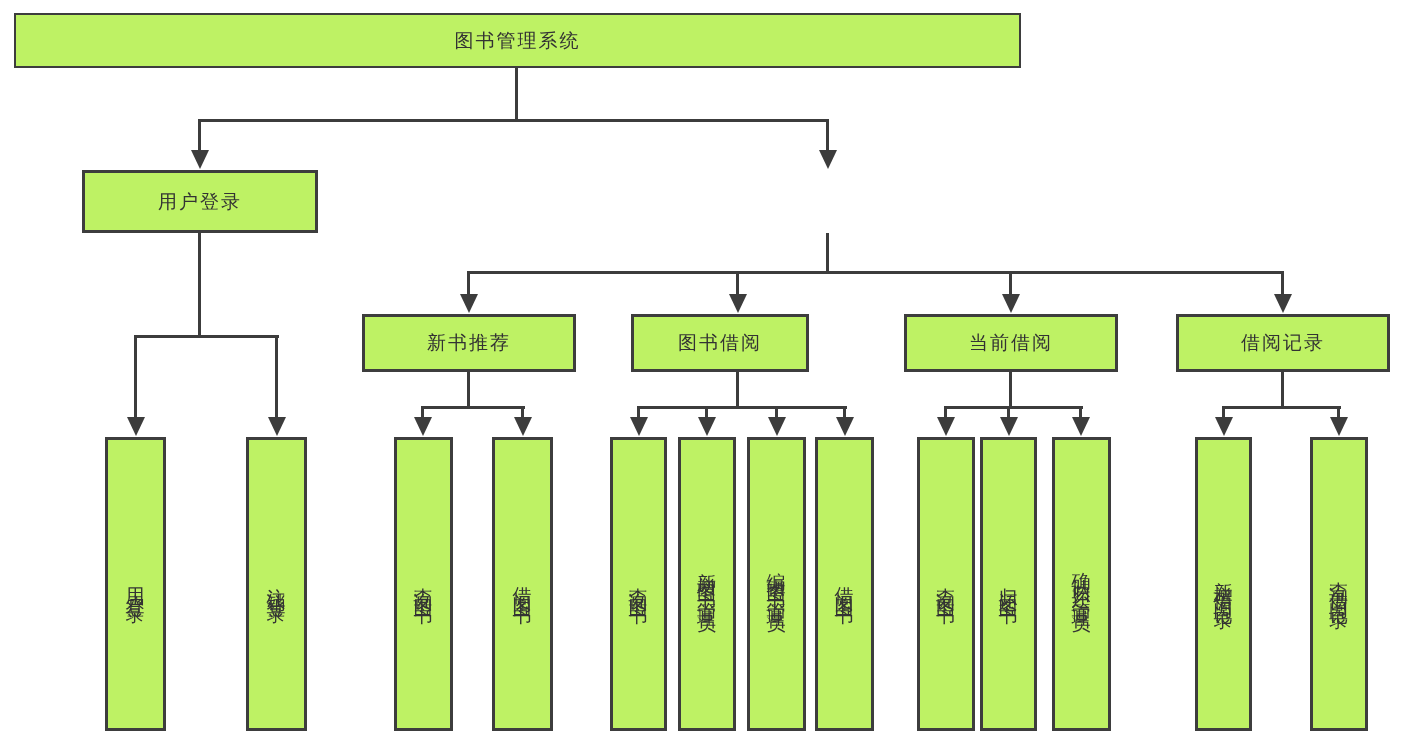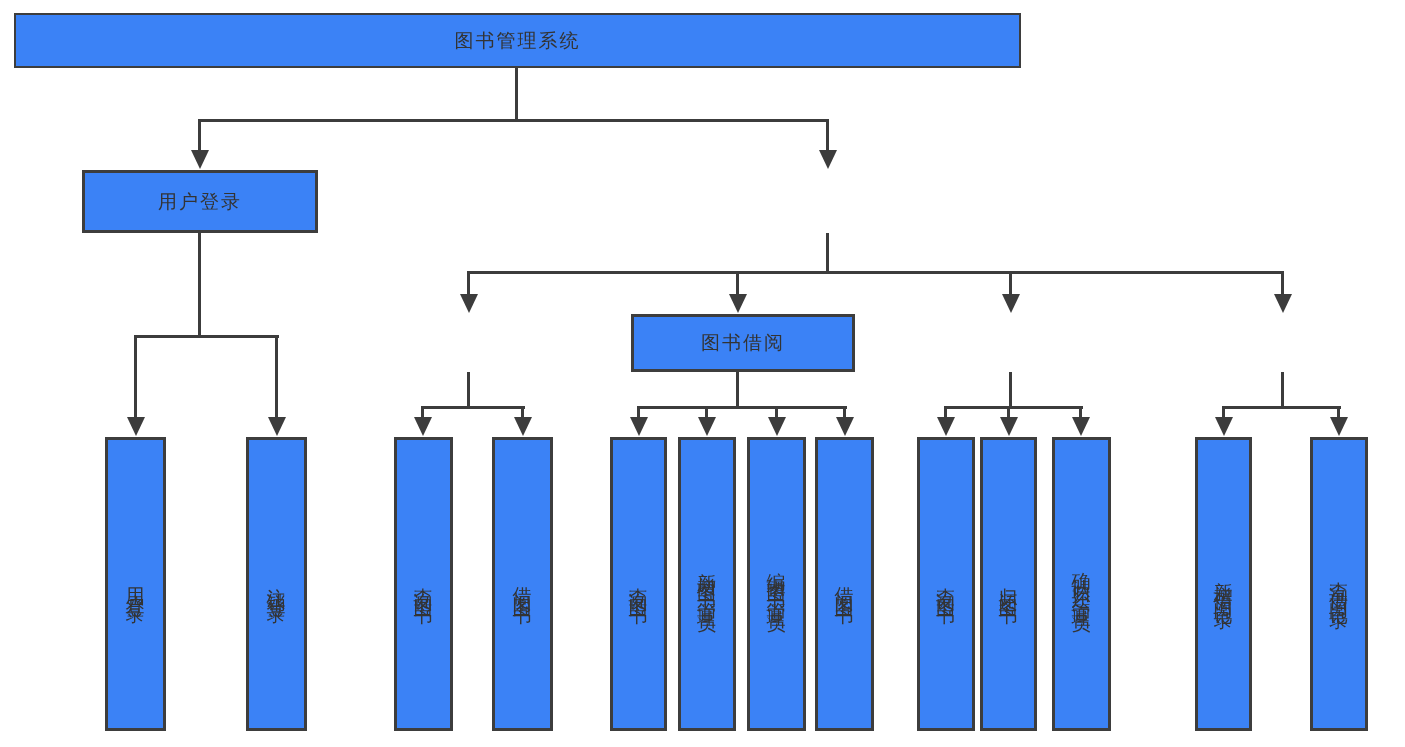--- a/index.html
+++ b/index.html
@@ -1,19 +1,19 @@
 <!DOCTYPE html>
 <html><head>
 <meta charset="utf-8">
 <style>
   html,body{margin:0;padding:0;background:#fff;}
   .canvas{position:relative;width:1405px;height:747px;background:#ffffff;overflow:hidden;
           font-family:"Liberation Sans","DejaVu Sans",sans-serif;}
   
-  .b{position:absolute;box-sizing:border-box;background:#3b82f6;border:3px solid #3d3d3d;
+  .b{position:absolute;box-sizing:border-box;background:#bef264;border:3px solid #3d3d3d;
      display:flex;align-items:center;justify-content:center;color:#333333;
      font-size:19px;letter-spacing:2px;text-align:center;}
   .b.root{border-width:2px;}
   .b.v span{writing-mode:vertical-rl;text-orientation:mixed;letter-spacing:6px;line-height:1;}
   
   .ln{position:absolute;background:#3c3c3c;}
   
   .ar{position:absolute;width:0;height:0;border-left:9px solid transparent;
       border-right:9px solid transparent;border-top:19px solid #3c3c3c;}
   
@@ -51,22 +51,31 @@
   <i class="ln" style="left:467px;top:271px;width:817px;height:3px"></i>
   <i class="ln" style="left:467px;top:271px;width:3px;height:26px"></i>
   <i class="ln" style="left:736px;top:271px;width:3px;height:26px"></i>
   <i class="ln" style="left:1009px;top:271px;width:3px;height:26px"></i>
   <i class="ln" style="left:1281px;top:271px;width:3px;height:26px"></i>
   <i class="ar" style="left:460px;top:294px"></i>
   <i class="ar" style="left:729px;top:294px"></i>
   <i class="ar" style="left:1002px;top:294px"></i>
   <i class="ar" style="left:1274px;top:294px"></i>
 
-  <div class="b" style="left:631px;top:314px;width:224px;height:58px">
+  <div class="b" style="left:362px;top:314px;width:214px;height:58px">
+    <span>新书推荐</span>
+  </div>
+  <div class="b" style="left:631px;top:314px;width:178px;height:58px">
     <span>图书借阅</span>
+  </div>
+  <div class="b" style="left:904px;top:314px;width:214px;height:58px">
+    <span>当前借阅</span>
+  </div>
+  <div class="b" style="left:1176px;top:314px;width:214px;height:58px">
+    <span>借阅记录</span>
   </div>
 
   <i class="ln" style="left:467px;top:372px;width:3px;height:36px"></i>
   <i class="ln" style="left:421px;top:406px;width:104px;height:3px"></i>
   <i class="ln" style="left:421px;top:406px;width:3px;height:14px"></i>
   <i class="ln" style="left:521px;top:406px;width:3px;height:14px"></i>
   <i class="ar" style="left:414px;top:417px"></i>
   <i class="ar" style="left:514px;top:417px"></i>
 
   <i class="ln" style="left:736px;top:372px;width:3px;height:36px"></i>

